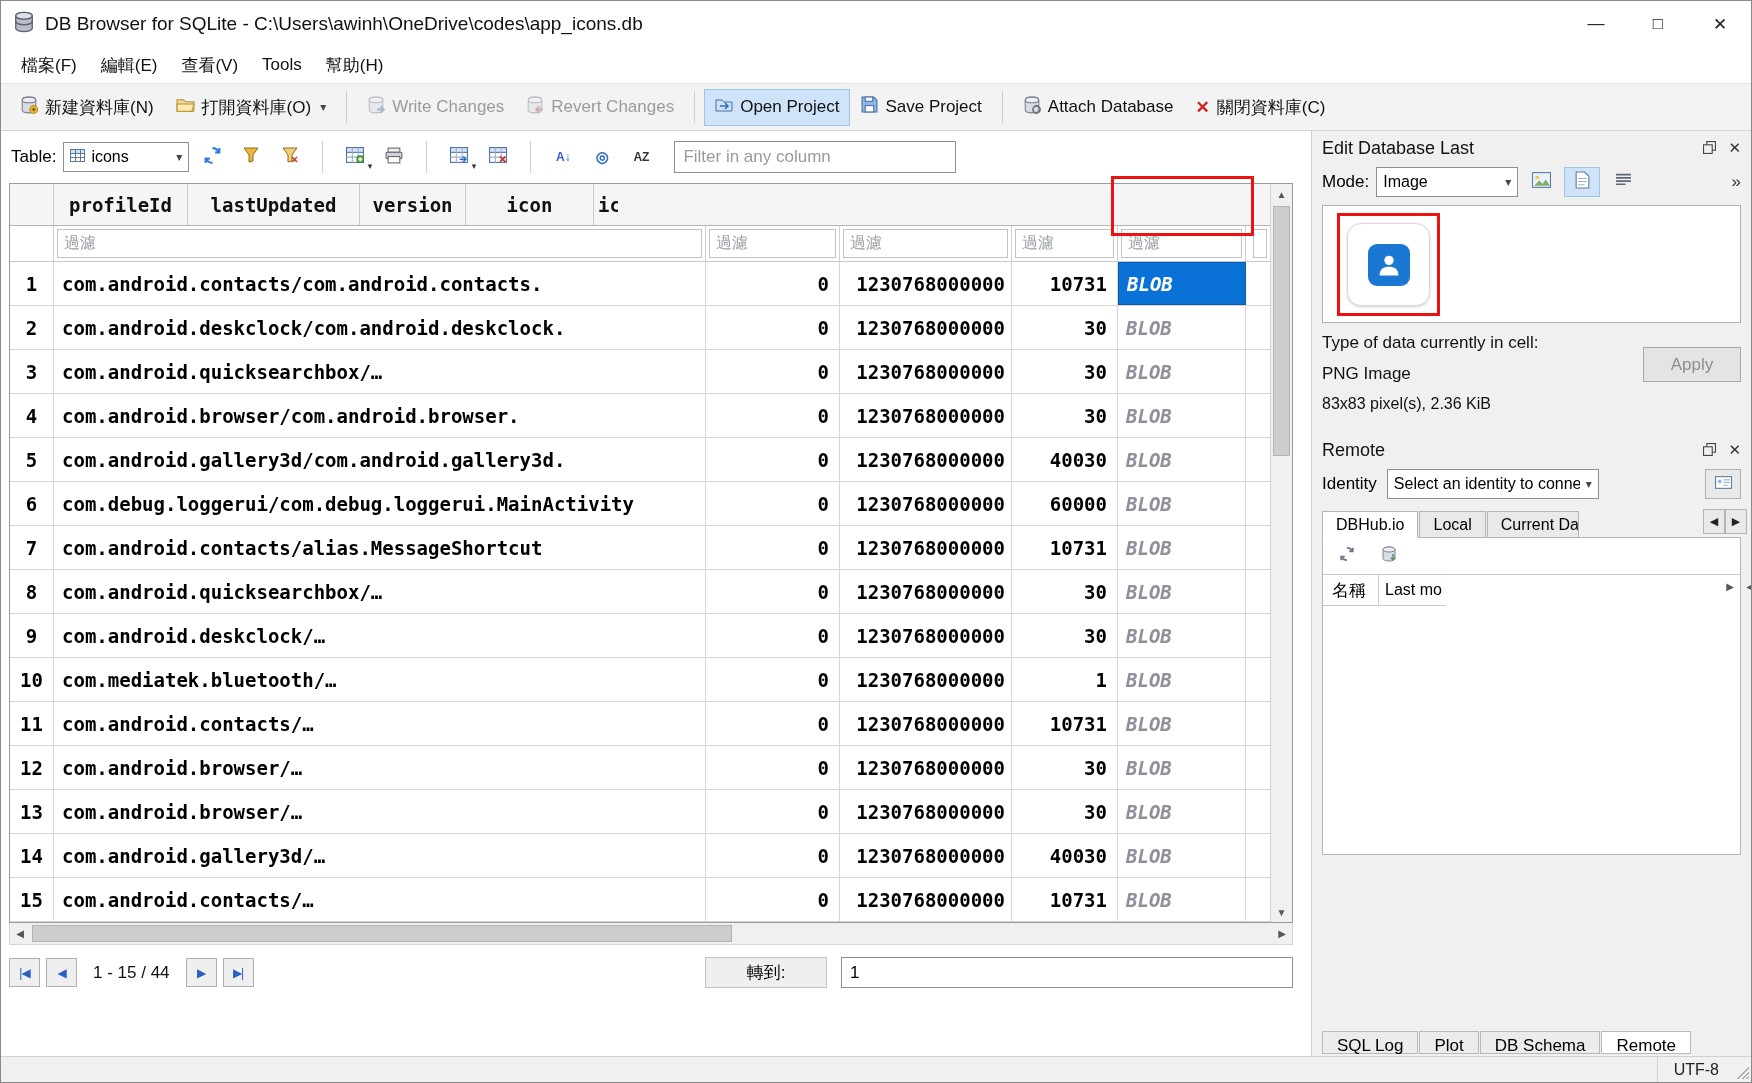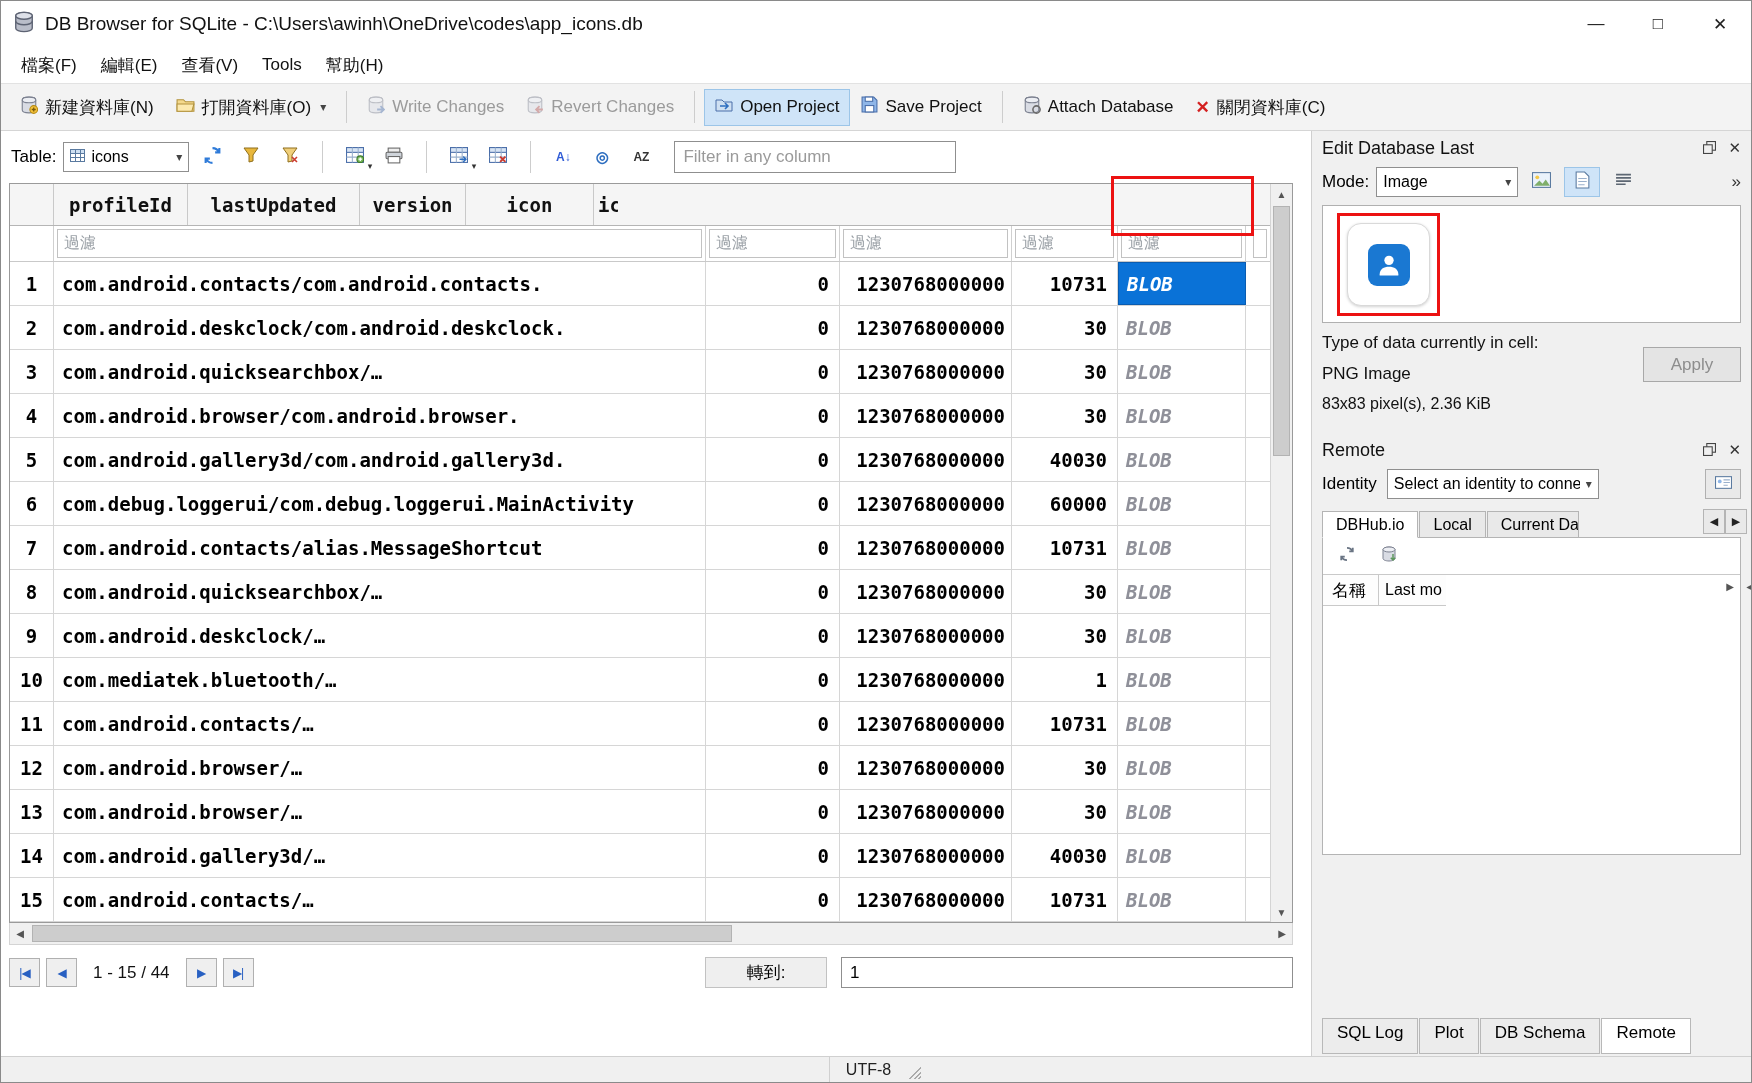--- a/index.html
+++ b/index.html
@@ -155,27 +155,27 @@
   .remote-list { flex:1; border-top:1px solid #c9c9c9; display:flex; min-height:0; }
   .rl-header { height:31px; display:flex; border-bottom:1px solid #c9c9c9; background:#fdfdfd; flex:none; }
   .rl-h-name { flex:1; display:flex; align-items:center; padding-left:9px; font-size:17px; }
   .rl-h-mod { width:68px; border-left:1px solid #c9c9c9; display:flex; align-items:center; padding-left:6px;
               font-size:16px; overflow:hidden; white-space:nowrap;margin-left:12px; }
   .rl-body { flex:1; background:#fff; }
   .rl-hscroll { height:21px; background:#f0f0f0; border-top:1px solid #d4d4d4; position:relative; flex:none; }
   .rl-thumb { position:absolute; top:2px; bottom:2px; left:22px; width:62%; background:#cdcdcd; border:1px solid #b3b3b3; }
 
   .dock-tabs { margin-top:auto; display:flex; align-items:flex-end; padding:6px 0 2px 10px; flex:none; }
-  .dtab { height:36px; line-height:27px; padding:0 14px; border:1px solid #b8b8b8; background:#ececec;
+  .dtab { height:23px; line-height:27px; padding:0 14px; border:1px solid #b8b8b8; background:#ececec;
           font-size:17px; margin-right:1px; }
   .dtab.active { background:#fff; }
 
   
   .statusbar { height:26px; background:#f0f0f0; border-top:1px solid #d0d0d0; display:flex; align-items:center;
-               justify-content:center; flex:none; }
+               justify-content:flex-end; flex:none; }
   .status-field { border-left:1px solid #d0d0d0; padding:0 16px; font-size:16px; color:#222; height:100%;
                   display:flex; align-items:center; }
   .grip { width:14px; height:14px; margin:8px 2px 0 0; align-self:flex-start;
           background:
             linear-gradient(135deg, transparent 0 55%, #ababab 55% 62%, transparent 62% 72%, #ababab 72% 79%, transparent 79% 89%, #ababab 89% 96%, transparent 96%); }
 </style>
 </head>
 <body>
 
 <div class="window">

